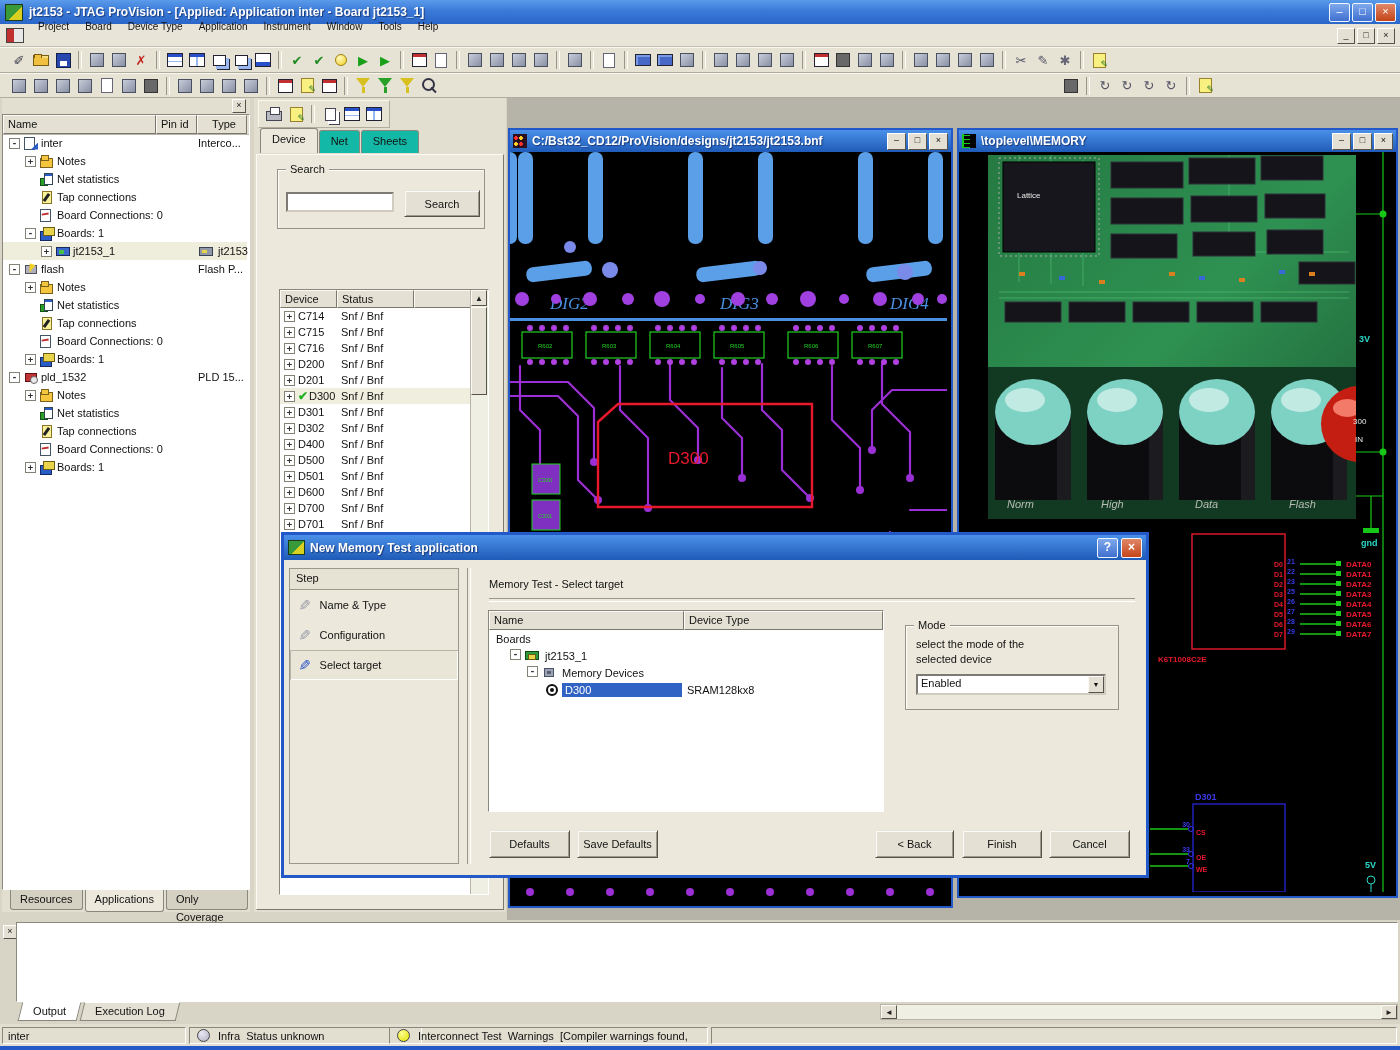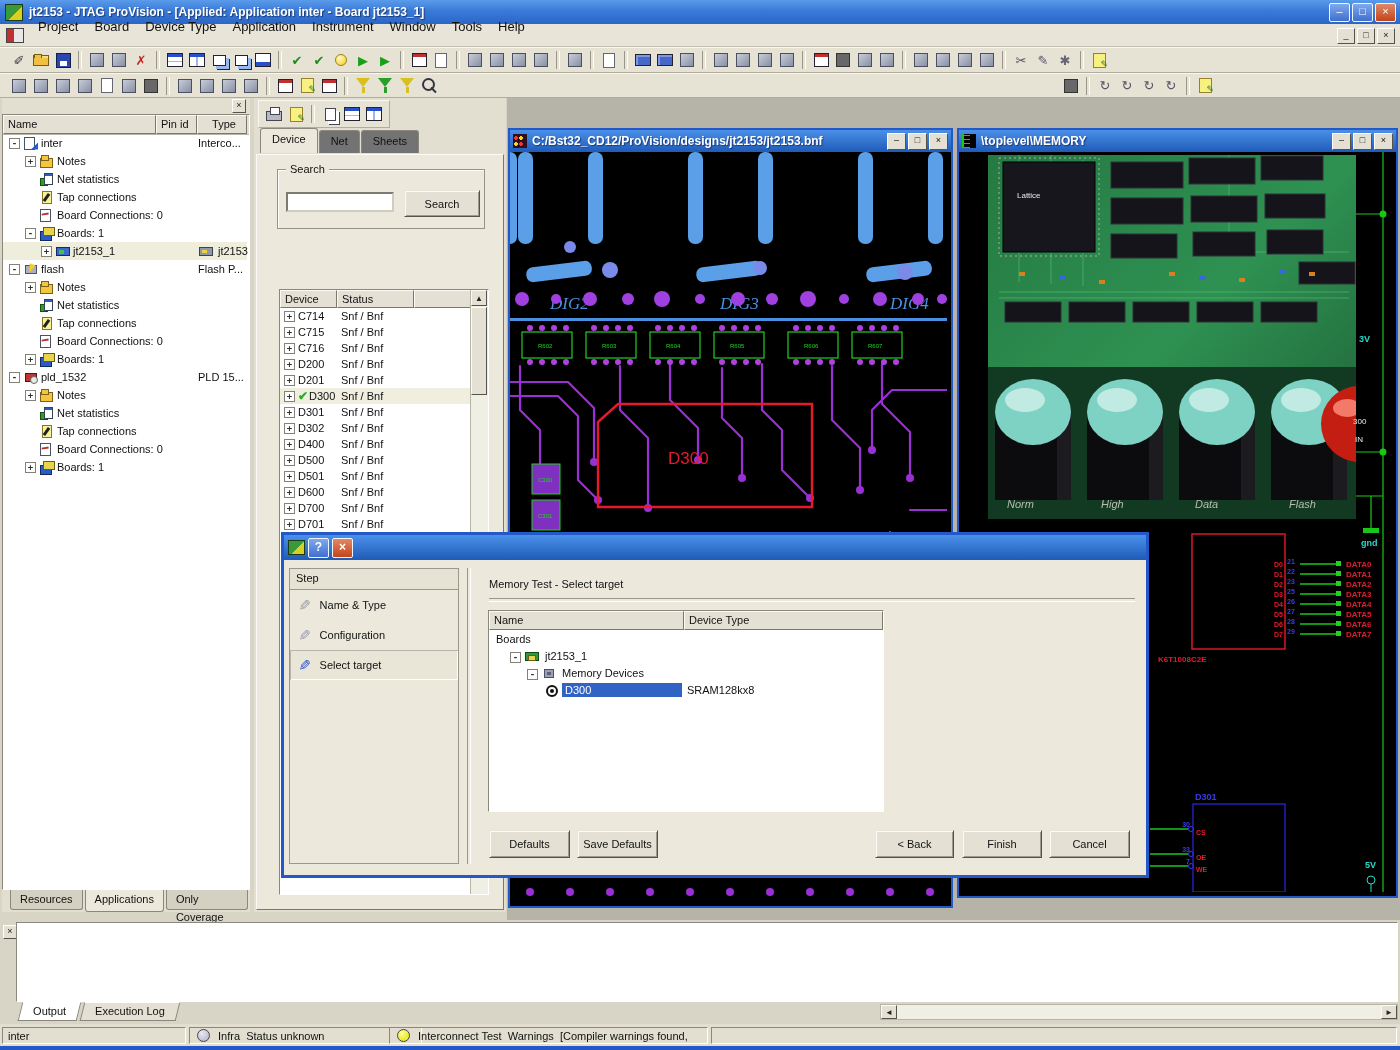--- a/index.html
+++ b/index.html
@@ -12,21 +12,21 @@
   #titlebar .ttext{color:#fff;font-weight:bold;font-size:12px;margin-left:6px;text-shadow:1px 1px 1px #1a3a78;}
   .appico{width:16px;height:15px;background:linear-gradient(135deg,#3a9a3a 55%,#d8d020 55%);border:1px solid #1a3a1a;}
   .wbtns{position:absolute;right:4px;top:3px;display:flex;gap:2px;}
   .wbtn{width:19px;height:17px;border-radius:2px;border:1px solid #f0f6ff;color:#fff;font-size:11px;line-height:15px;
     text-align:center;background:linear-gradient(180deg,#7fa9ec,#3f6fd0);}
   .wbtn.close{background:linear-gradient(180deg,#e08868,#c44418);}
   
   #menubar{position:absolute;left:0;top:24px;width:1400px;height:23px;background:#e8e5d8;
     border-bottom:1px solid #c2bfb2;display:flex;align-items:center;padding-left:6px;box-sizing:border-box;}
   .projico{width:16px;height:13px;background:linear-gradient(90deg,#c03030 0 7px,#e8e8e8 7px);border:1px solid #444;margin-right:6px;}
-  .menu-item{padding:3px 8px;font-size:13px;height:41px;line-height:23px;}
+  .menu-item{padding:3px 8px;font-size:10px;height:41px;line-height:23px;}
   .mdibtns{position:absolute;right:5px;top:4px;display:flex;gap:2px;}
   .mdib{width:16px;height:14px;background:#e4e1d4;border:1px solid;border-color:#fff #55534a #55534a #fff;
     font-size:9px;line-height:12px;text-align:center;color:#222;}
   
   .tbrow{position:absolute;left:0;width:1400px;background:#e6e3d5;border-top:1px solid #f8f7f0;
     border-bottom:1px solid #b0ad9e;display:flex;align-items:center;padding-left:8px;box-sizing:border-box;}
   #tb1{top:47px;height:26px;} #tb2{top:73px;height:25px;}
   .tbicon{width:20px;height:19px;display:inline-flex;align-items:center;justify-content:center;
     font-size:13px;margin:0 1px;position:relative;}
   .tbsep{width:2px;height:18px;border-left:1px solid #9a978a;border-right:1px solid #fdfcf6;margin:0 4px;}
@@ -102,21 +102,21 @@
   .ti-radio::after{content:"";position:absolute;left:5px;top:5px;width:4px;height:4px;background:#111;border-radius:50%;}
   #lp-tabs{position:absolute;left:8px;top:792px;display:flex;}
   .ptab{height:19px;line-height:18px;padding:0 9px;background:#d4d1c2;border:1px solid #8a887c;border-top:none;
     border-radius:0 0 3px 3px;margin-right:2px;font-size:11px;}
   .ptab.act{background:#ece9dc;font-weight:normal;height:21px;z-index:2;}
   
   #midpanel{position:absolute;left:254px;top:98px;width:252px;height:814px;background:#e2dfd1;}
   #tb3{position:absolute;left:4px;top:2px;height:26px;display:flex;align-items:center;background:#e6e3d5;
     border:1px solid;border-color:#f8f7f0 #b0ad9e #b0ad9e #f8f7f0;padding:0 4px;}
   #mp-tabs{position:absolute;left:6px;top:32px;display:flex;z-index:2;}
-  .xtab{height:22px;padding:0 11px;border:1px solid #8a887c;border-bottom:none;background:#737373;
+  .xtab{height:22px;padding:0 11px;border:1px solid #8a887c;border-bottom:none;background:#14b8a6;
     font-size:11px;line-height:21px;border-radius:3px 3px 0 0;margin-right:1px;}
   .xtab.act{background:#ece9dc;height:24px;margin-top:-2px;}
   #mp-body{position:absolute;left:2px;top:56px;width:248px;height:756px;background:#ece9dc;
     border:1px solid;border-color:#fbfaf4 #7a786c #7a786c #fbfaf4;box-sizing:border-box;}
   .group{position:absolute;border:1px solid #96938a;box-shadow:inset 1px 1px 0 #fffef8;}
   .group .glegend{position:absolute;top:-7px;left:8px;background:#ece9dc;padding:0 4px;font-size:11px;}
   .tfield{position:absolute;background:#fff;border:2px inset #d0cdc0;box-sizing:border-box;font-size:11px;padding:2px 3px;}
   .btn{position:absolute;background:#e4e1d4;border:1px solid;border-color:#e8e6da #55534a #55534a #e8e6da;
     box-shadow:inset 1px 1px 0 #fbfaf4,inset -1px -1px 0 #9e9b8e;display:flex;align-items:center;justify-content:center;font-size:11px;}
   #devtable{position:absolute;left:22px;top:134px;width:210px;height:606px;background:#fff;
@@ -174,21 +174,21 @@
   .steprow.act{background:#e9e6d7;box-shadow:inset 1px 1px 0 #b9b6a9,inset -1px -1px 0 #fff;}
   .pen{font-size:15px;color:#9a9aa8;transform:rotate(90deg);}
   .pen.pact{color:#2a52c8;}
   #dlg-sep{position:absolute;left:183px;top:8px;width:2px;height:296px;border-left:1px solid #9a988a;border-right:1px solid #fff;}
   #dlg-heading{position:absolute;left:205px;top:18px;font-size:11px;}
   #dlg-hr{position:absolute;left:205px;top:38px;width:646px;height:2px;border-top:1px solid #9a988a;border-bottom:1px solid #fff;}
   #dlgtreebox{position:absolute;left:204px;top:50px;width:396px;height:202px;background:#fff;border:1px solid;border-color:#8a887c #fff #fff #8a887c;box-sizing:border-box;}
   #dlgtreehdr{display:flex;height:19px;}
   #dlgtreehdr .hc{border:1px solid;border-color:#fbfaf4 #7a786c #7a786c #fbfaf4;background:#e4e1d4;font-size:11px;line-height:17px;padding-left:4px;box-sizing:border-box;}
   .gtrow{display:flex;align-items:center;height:17px;font-size:11px;position:relative;padding-left:2px;}
-  .gname{display:flex;align-items:flex-end;width:191px;overflow:hidden;}
+  .gname{display:flex;align-items:flex-start;width:191px;overflow:hidden;}
   .glabel{padding:1px 3px;}
   .glabel.sel{background:#3163c5;color:#fff;flex:1;}
   .gtype{position:absolute;left:198px;}
   #modegroup{position:absolute;left:621px;top:65px;width:212px;height:83px;border:1px solid #96938a;box-shadow:inset 1px 1px 0 #fffef8;}
   #modegroup .glegend{position:absolute;top:-7px;left:8px;background:#ece9dc;padding:0 4px;font-size:11px;}
   .modedesc{position:absolute;left:10px;font-size:11px;}
   #combo{position:absolute;left:10px;top:48px;width:190px;height:21px;background:#fff;border:2px inset #d0cdc0;box-sizing:border-box;}
   #combo .cval{position:absolute;left:3px;top:1px;font-size:11px;}
   #combo .carr{position:absolute;right:0;top:0;width:16px;height:17px;background:#e4e1d4;border:1px solid;
     border-color:#fbfaf4 #55534a #55534a #fbfaf4;font-size:7px;text-align:center;line-height:16px;box-sizing:border-box;}
@@ -938,20 +938,21 @@
           <circle cx="412" cy="728" r="4" stroke="#2ad8c8" fill="none"></circle>
           <line x1="412" y1="732" x2="412" y2="740" stroke="#2ad8c8"></line>
         </g>
       </svg>
     </div>
   </div>
 
   <div id="dialog">
     <div id="dlg-title">
       <span class="appico" style="width:15px;height:13px;"></span>
+      <span class="ctext">New Memory Test application</span>
       <span class="dbtn help">?</span>
       <span class="dbtn close">×</span>
     </div>
     <div id="dlg-body">
       <div id="steppanel">
         <div id="stephdr">Step</div>
         <div id="steps">
             <div class="steprow">
               <span class="pen">✎</span>
               <span>Name &amp; Type</span>
@@ -1000,20 +1001,29 @@
             <div class="gtrow">
               <div class="gname">
                 <span class="tind" style="width: 53px;"></span>
                 <span class="ti ti-radio"></span>
                 <span class="glabel sel">D300</span>
               </div>
               <span class="gtype">SRAM128kx8</span>
             </div>
           </div>
       </div>
+      <div id="modegroup">
+        <span class="glegend">Mode</span>
+        <span class="modedesc" style="top:12px;">select the mode of the</span>
+        <span class="modedesc" style="top:27px;">selected device</span>
+        <span id="combo">
+          <span class="cval">Enabled</span>
+          <span class="carr">▼</span>
+        </span>
+      </div>
       <span class="btn" style="left:205px;top:270px;width:79px;height:26px;">Defaults</span>
       <span class="btn" style="left:293px;top:270px;width:79px;height:26px;">Save Defaults</span>
       <span class="btn" style="left:591px;top:270px;width:77px;height:26px;">&lt; Back</span>
       <span class="btn" style="left:678px;top:270px;width:78px;height:26px;">Finish</span>
       <span class="btn" style="left:765px;top:270px;width:79px;height:26px;">Cancel</span>
     </div>
   </div>
 
   <span class="xclose" style="left:3px;top:925px;">×</span>
   <div id="outwhite"></div>

